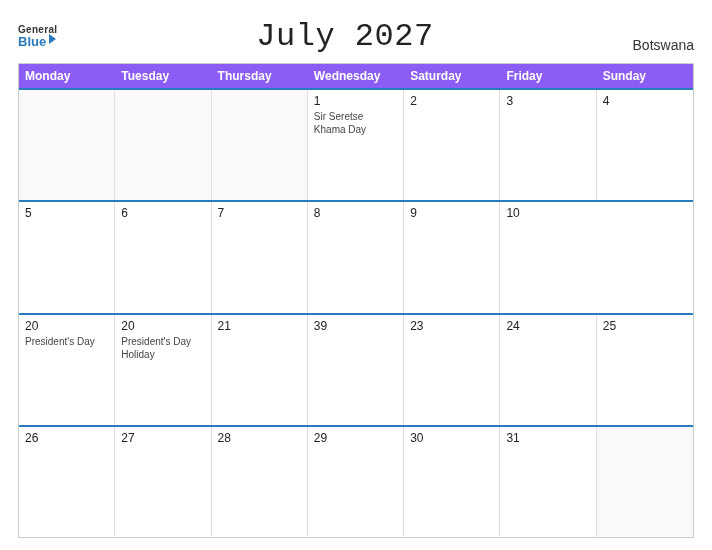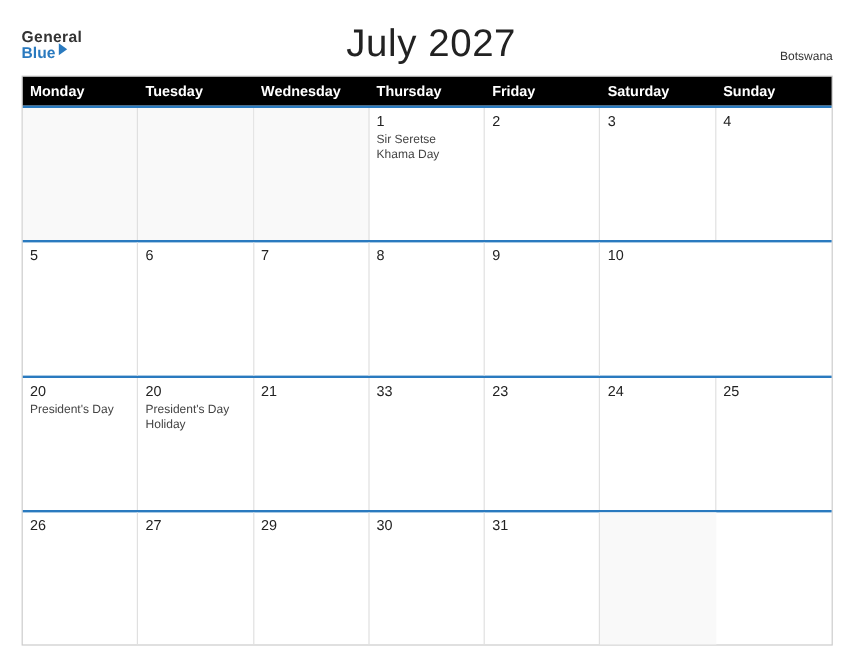--- a/index.html
+++ b/index.html
@@ -23,21 +23,21 @@
       align-items: center;
       justify-content: space-between;
       margin-bottom: 8px;
     }
     .logo {
       display: flex;
       flex-direction: column;
       line-height: 1;
     }
     .logo-general {
-      font-size: 13px;
+      font-size: 10px;
       font-weight: bold;
       color: #333;
       letter-spacing: 0.3px;
     }
     .logo-blue {
       font-size: 13px;
       font-weight: bold;
       color: #2a7abf;
       display: flex;
     }
@@ -48,40 +48,41 @@
       border-top: 5px solid transparent;
       border-bottom: 5px solid transparent;
       margin-left: 3px;
       margin-top: -1px;
     }
     .title {
       font-size: 32px;
       font-weight: normal;
       color: #222;
       letter-spacing: 0.5px;
+      font-family: Liberation Mono, monospace;
     }
     .country {
-      font-size: 10px;
+      font-size: 14px;
       color: #333;
       text-align: right;
       margin-top: 4px;
       align-self: flex-end;
       padding-bottom: 2px;
     }
     
     .calendar {
       flex: 1;
       display: flex;
       flex-direction: column;
       border: 1px solid #ccc;
     }
     .cal-header {
       display: grid;
       grid-template-columns: repeat(7, 1fr);
-      background: #000000;
+      background: #8b5cf6;
     }
     .cal-header-cell {
       color: #fff;
       font-size: 12px;
       font-weight: bold;
       padding: 5px 6px;
       text-align: left;
     }
     .cal-body {
       flex: 1;
@@ -134,24 +135,24 @@
       </span>
     </div>
     <h1 class="title">July 2027</h1>
     <div class="country">Botswana</div>
   </div>
 
   <div class="calendar">
     <div class="cal-header" id="cal-header">
         <div class="cal-header-cell">Monday</div>
         <div class="cal-header-cell">Tuesday</div>
+        <div class="cal-header-cell">Thursday</div>
         <div class="cal-header-cell">Wednesday</div>
-        <div class="cal-header-cell">Thursday</div>
+        <div class="cal-header-cell">Saturday</div>
         <div class="cal-header-cell">Friday</div>
-        <div class="cal-header-cell">Saturday</div>
         <div class="cal-header-cell">Sunday</div>
       </div>
     <div class="cal-body" id="cal-body">
         <div class="cal-week">
           <div class="cal-cell empty"></div>
           <div class="cal-cell empty"></div>
           <div class="cal-cell empty"></div>
           <div class="cal-cell"><span class="day-num">1</span><span class="day-event">Sir Seretse Khama Day</span></div>
           <div class="cal-cell">
             <span class="day-num">2</span>
@@ -183,38 +184,41 @@
             <span class="day-num">10</span>
           </div>
         </div>
         <div class="cal-week">
           <div class="cal-cell"><span class="day-num">20</span><span class="day-event">President's Day</span></div>
           <div class="cal-cell"><span class="day-num">20</span><span class="day-event">President's Day Holiday</span></div>
           <div class="cal-cell">
             <span class="day-num">21</span>
           </div>
           <div class="cal-cell">
-            <span class="day-num">33</span>
+            <span class="day-num">39</span>
           </div>
           <div class="cal-cell">
             <span class="day-num">23</span>
           </div>
           <div class="cal-cell">
             <span class="day-num">24</span>
           </div>
           <div class="cal-cell">
             <span class="day-num">25</span>
           </div>
         </div>
         <div class="cal-week">
           <div class="cal-cell">
             <span class="day-num">26</span>
           </div>
           <div class="cal-cell">
             <span class="day-num">27</span>
+          </div>
+          <div class="cal-cell">
+            <span class="day-num">28</span>
           </div>
           <div class="cal-cell">
             <span class="day-num">29</span>
           </div>
           <div class="cal-cell">
             <span class="day-num">30</span>
           </div>
           <div class="cal-cell">
             <span class="day-num">31</span>
           </div>

